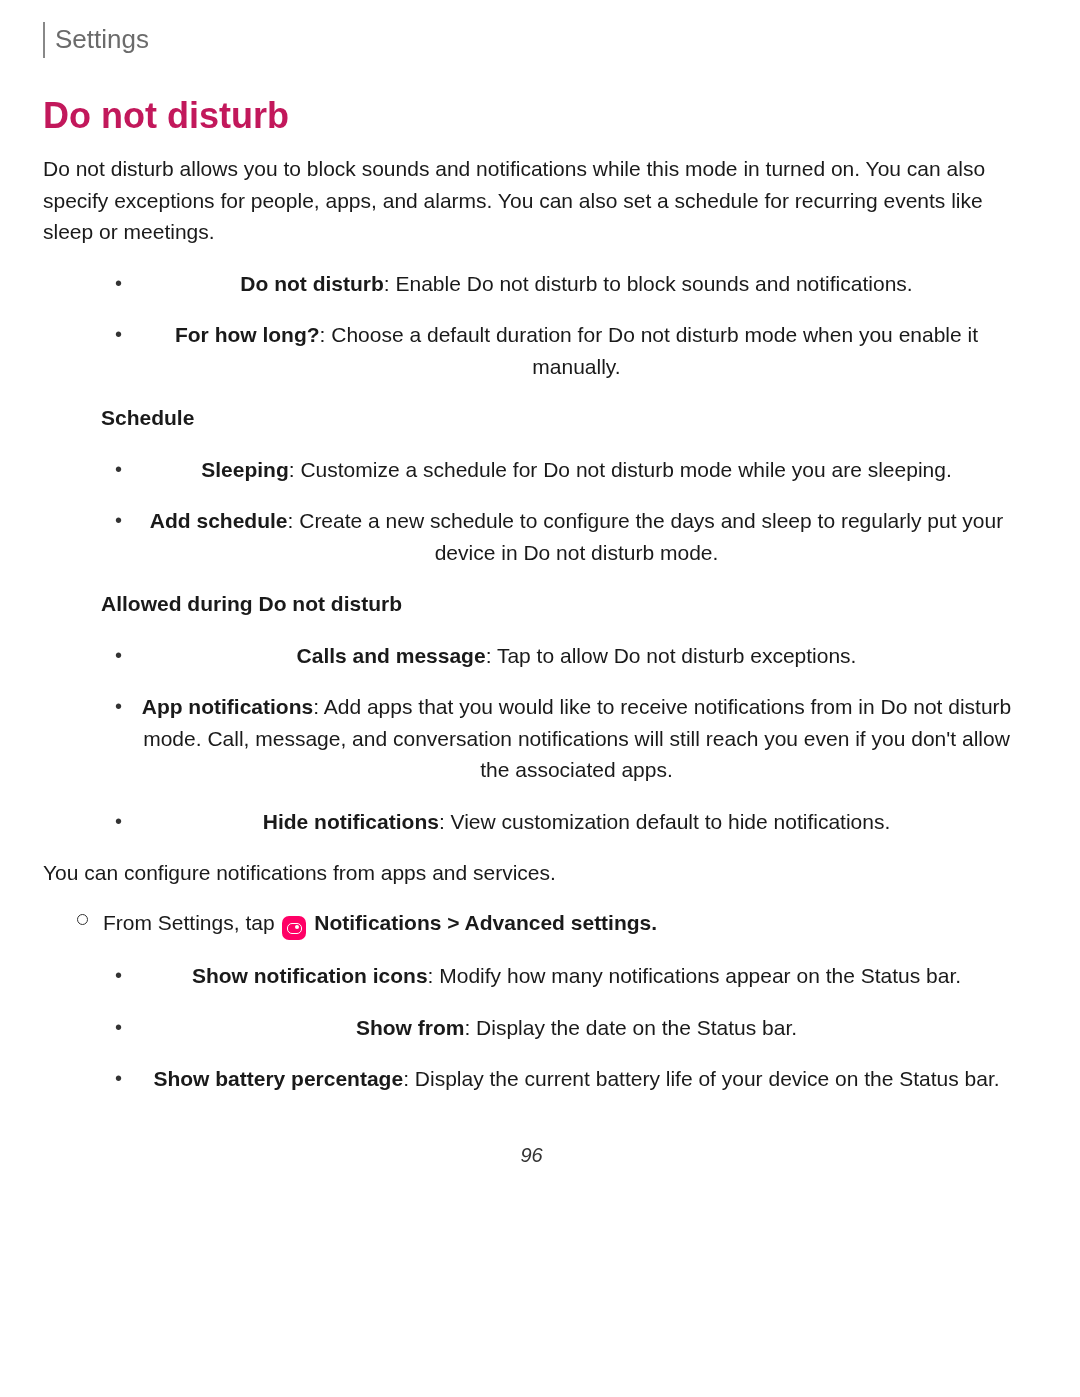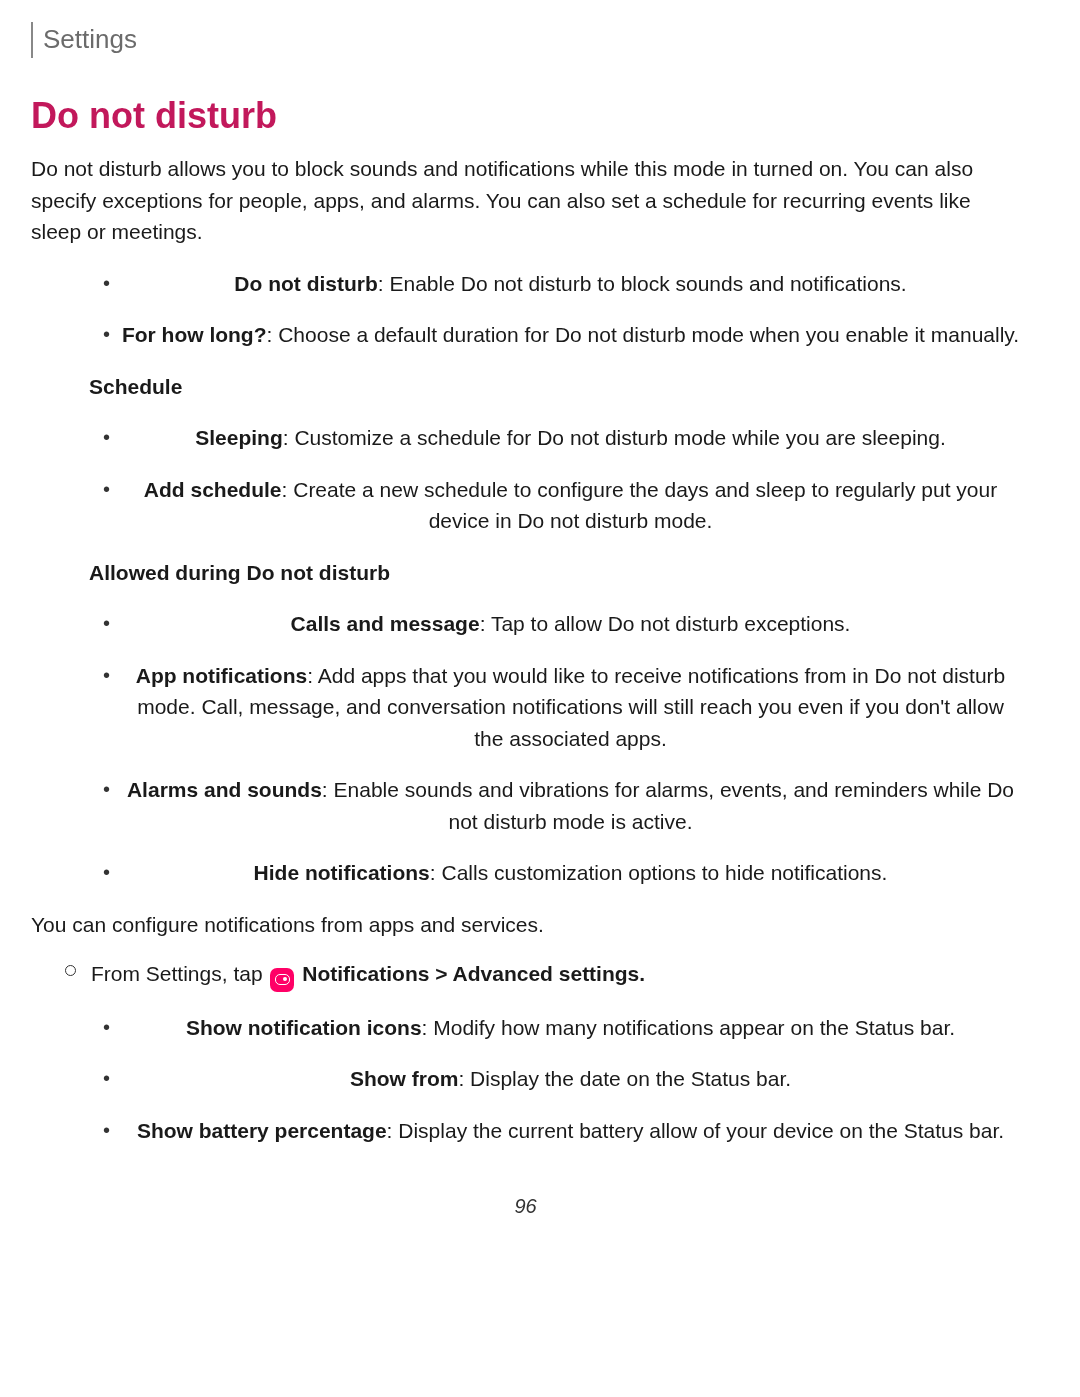--- a/index.html
+++ b/index.html
@@ -6,21 +6,21 @@
     margin: 0;
     padding: 0;
     font-family: -apple-system, BlinkMacSystemFont, "Segoe UI", Arial, sans-serif;
     font-size: 21px;
     color: #1a1a1a;
     background: #fff;
     width: 1080px;
     line-height: 1.5;
   }
   .page {
-    padding: 20px 60px 30px 31px;
+    padding: 20px 60px 30px 43px;
     box-sizing: border-box;
   }
   .breadcrumb-wrap {
     display: flex;
     align-items: center;
     margin-bottom: 30px;
   }
   .breadcrumb-bar {
     width: 2px;
     height: 36px;
@@ -139,35 +139,34 @@
   <div class="sub-heading">Schedule</div>
   <ul class="sub-list">
     <li><span class="b">Sleeping</span><span>: Customize a schedule for Do not disturb mode while you are sleeping.</span></li>
     <li><span class="b">Add schedule</span><span>: Create a new schedule to configure the days and sleep to regularly put your device in Do not disturb mode.</span></li>
   </ul>
 
   <div class="sub-heading">Allowed during Do not disturb</div>
   <ul class="sub-list">
     <li><span class="b">Calls and message</span><span>: Tap to allow Do not disturb exceptions.</span></li>
     <li><span class="b">App notifications</span><span>: Add apps that you would like to receive notifications from in Do not disturb mode. Call, message, and conversation notifications will still reach you even if you don't allow the associated apps.</span></li>
-    <li><span class="b">Alarms and sounds</span><span>: Enable sounds and vibrations for alarms, events, and reminders while Do not disturb mode is active.</span></li>
-    <li><span class="b">Hide notifications</span><span>: Calls customization options to hide notifications.</span></li>
+    <li><span class="b">Hide notifications</span><span>: View customization default to hide notifications.</span></li>
   </ul>
 
   <p class="intro">You can configure notifications from apps and services.</p>
 
   <div class="step">
     <span class="ring-bullet"></span>
     <span>From Settings, tap </span>
     <span class="notif-icon">
         <span class="notif-icon-inner"></span>
       </span>
     <span class="b">Notifications &gt; Advanced settings.</span>
   </div>
 
   <ul class="sub-list">
     <li><span class="b">Show notification icons</span><span>: Modify how many notifications appear on the Status bar.</span></li>
     <li><span class="b">Show from</span><span>: Display the date on the Status bar.</span></li>
-    <li><span class="b">Show battery percentage</span><span>: Display the current battery allow of your device on the Status bar.</span></li>
+    <li><span class="b">Show battery percentage</span><span>: Display the current battery life of your device on the Status bar.</span></li>
   </ul>
 
   <div class="page-num">96</div>
 </div>
 
 </body></html>

